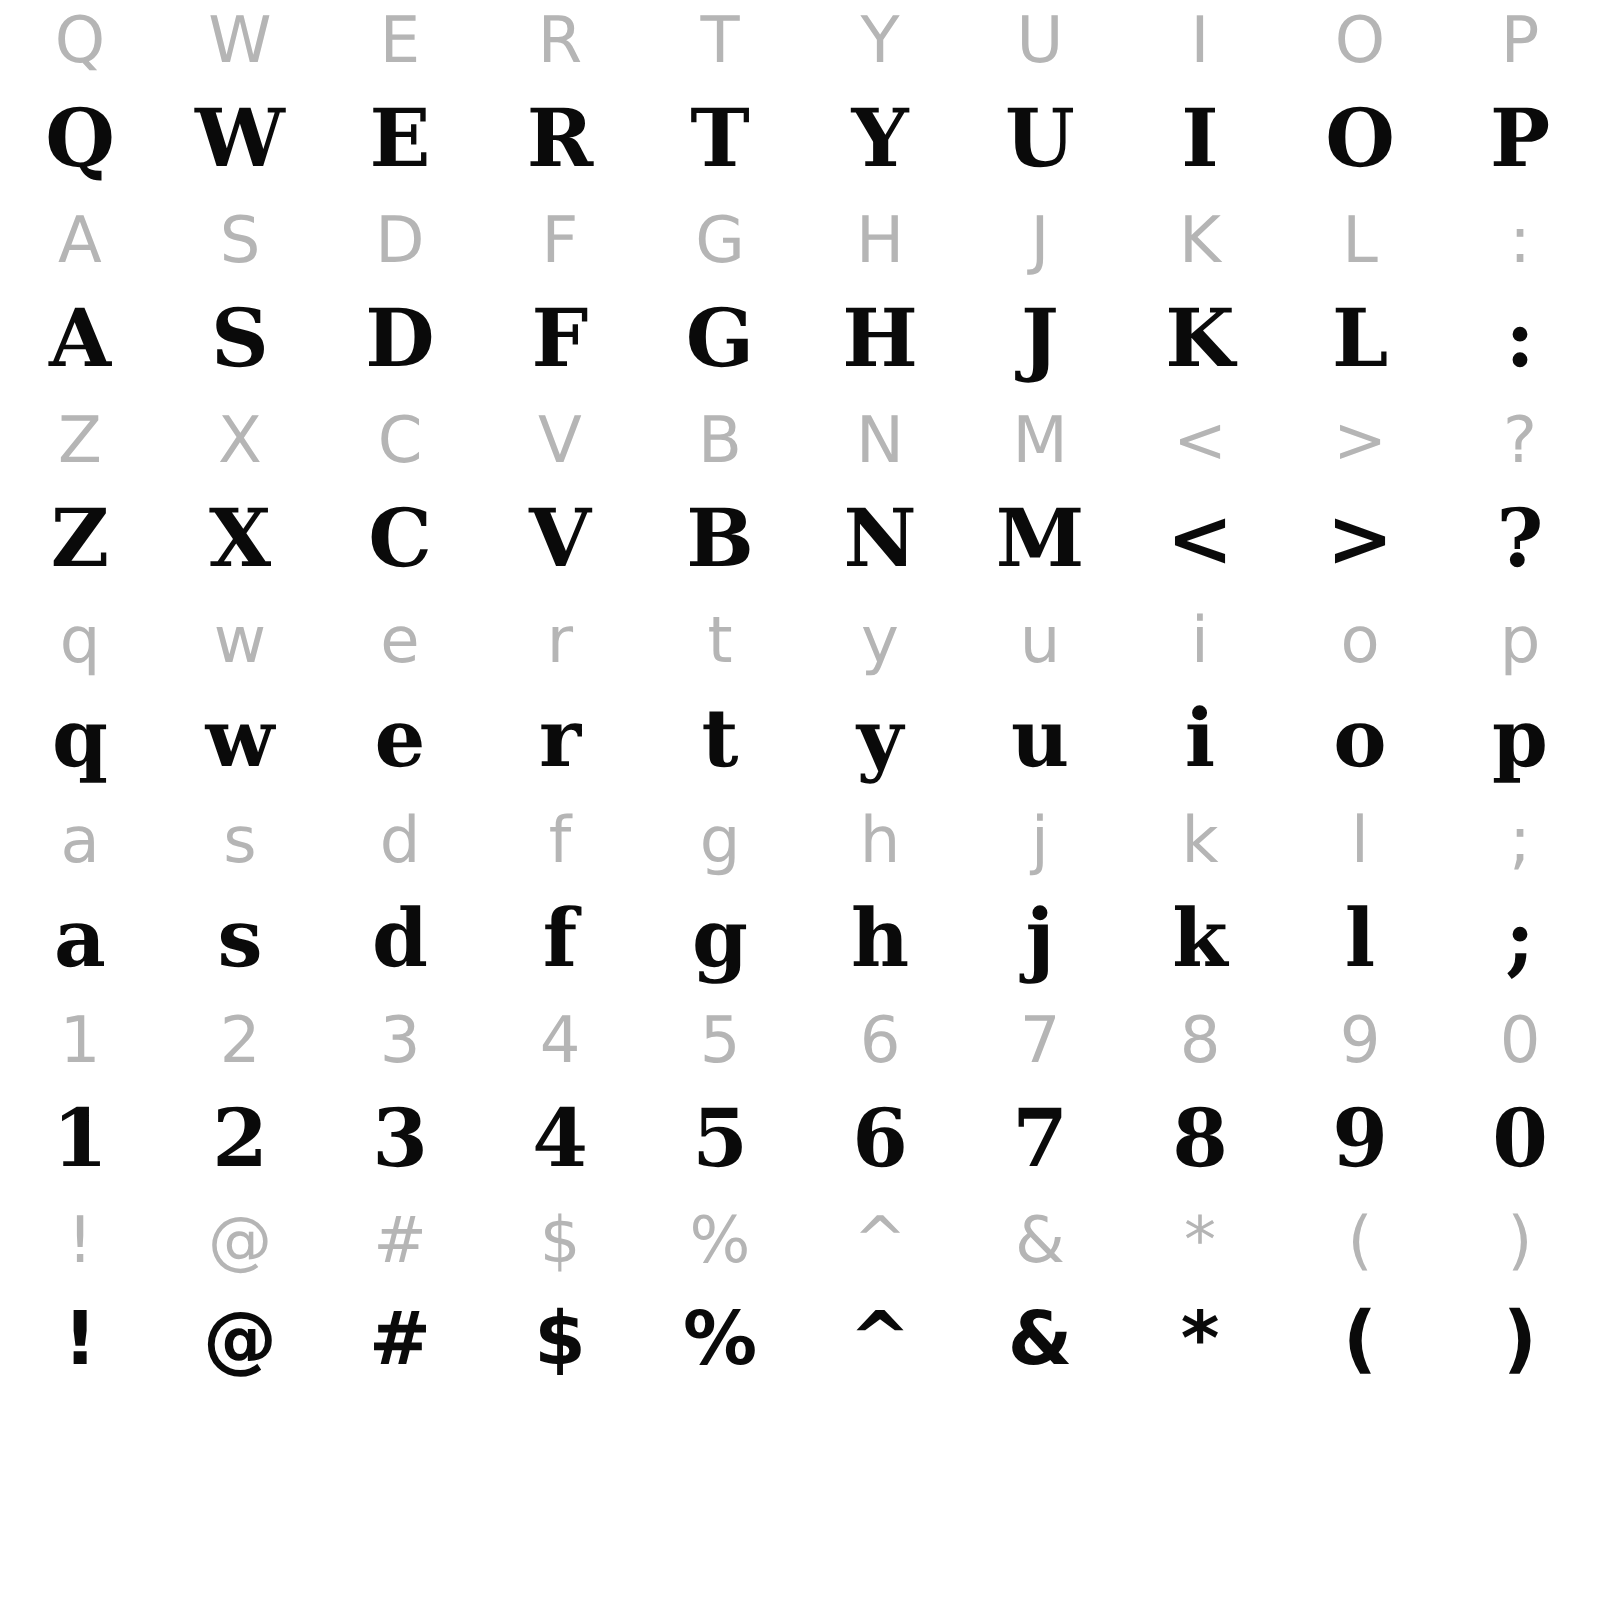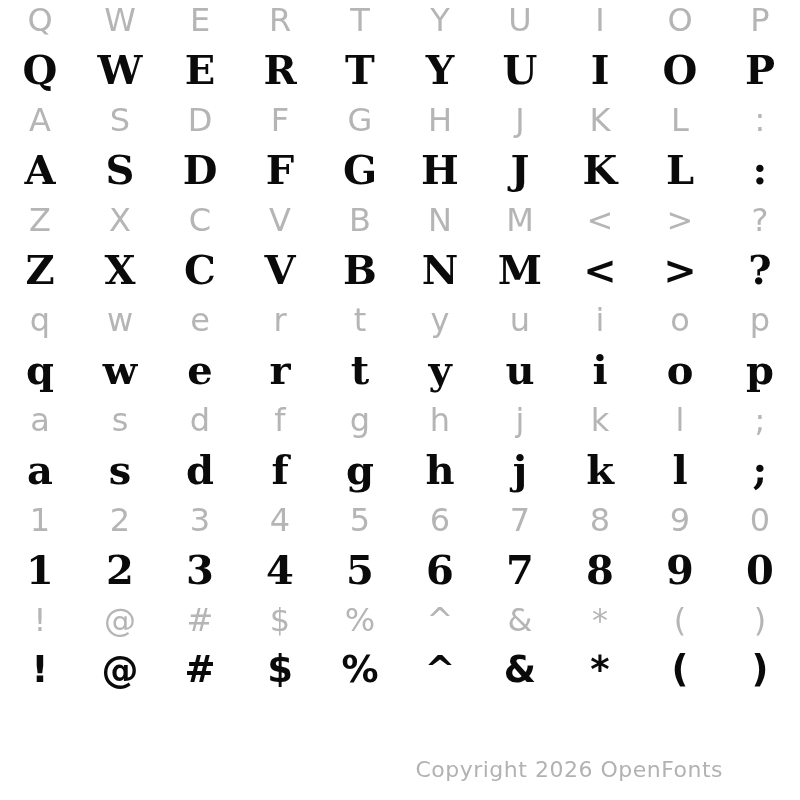--- a/index.html
+++ b/index.html
@@ -226,14 +226,13 @@
         <span class="glyph-cell">#</span>
         <span class="glyph-cell">$</span>
         <span class="glyph-cell">%</span>
         <span class="glyph-cell">^</span>
         <span class="glyph-cell">&amp;</span>
         <span class="glyph-cell">*</span>
         <span class="glyph-cell">(</span>
         <span class="glyph-cell">)</span>
       </div>
     </div>
-  <div id="copyright">Copyright 2026 OpenFonts</div>
 </main>
 
 </body></html>

